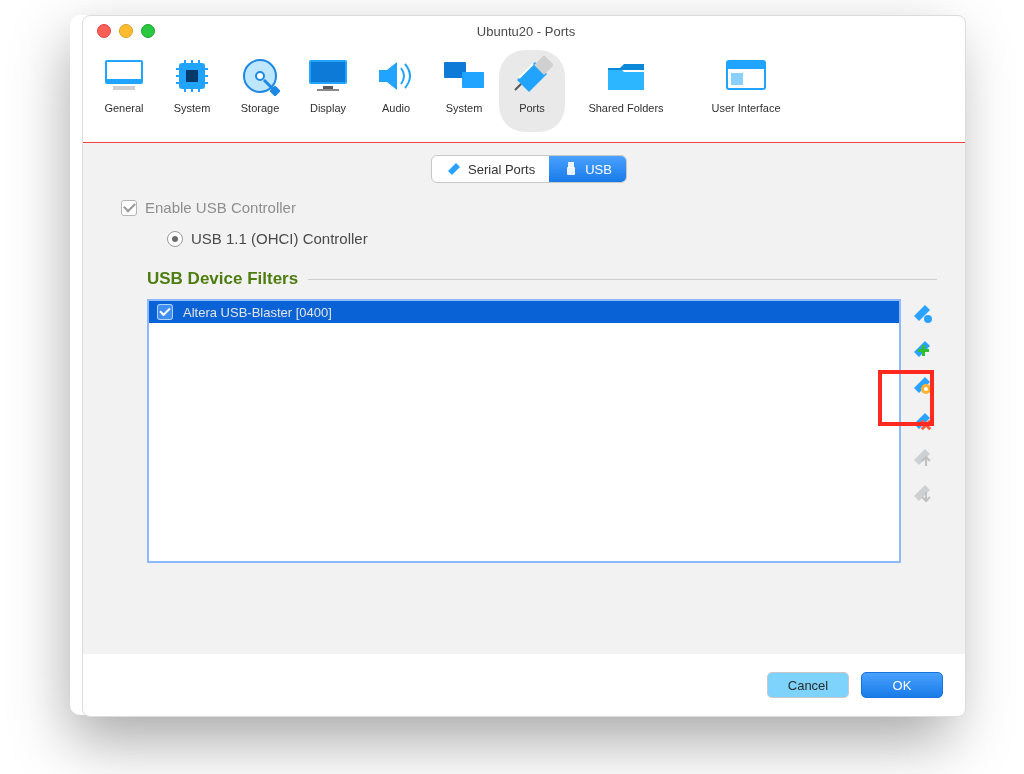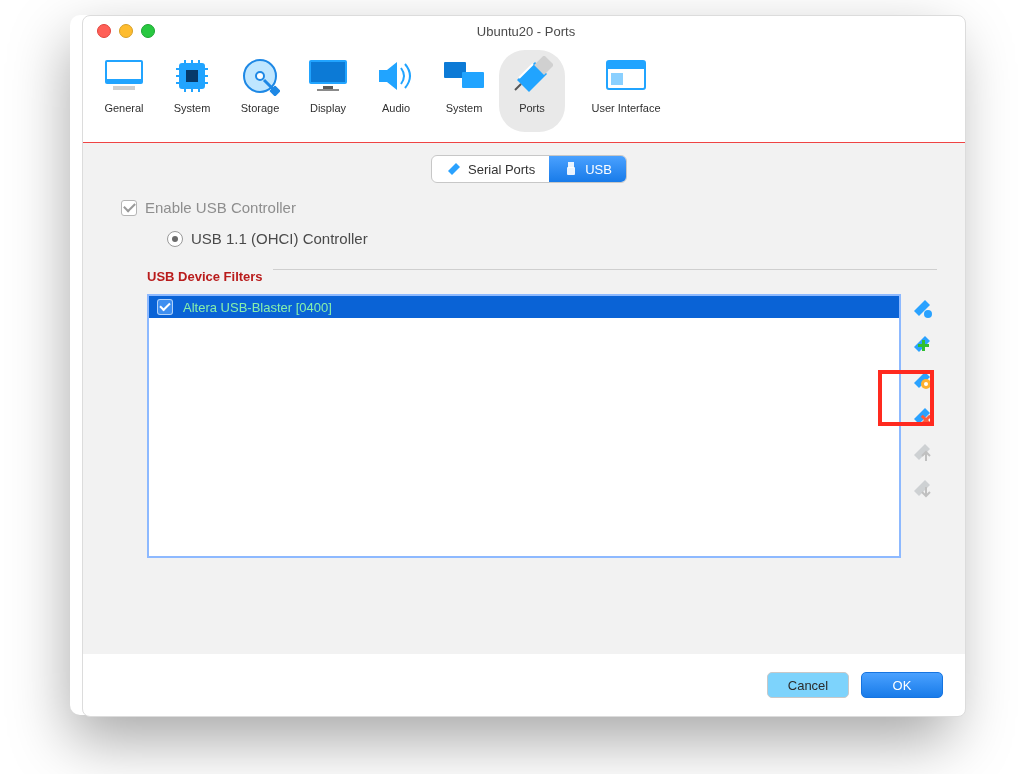--- a/index.html
+++ b/index.html
@@ -42,26 +42,26 @@
 
   .section{padding:2px 20px 0 20px;}
   .chk-row{display:flex;align-items:center;gap:8px;color:#8e8e8e;}
   .chk{width:14px;height:14px;border:1px solid #b5b5b5;border-radius:3px;background:#fff;display:flex;align-items:center;justify-content:center;}
   .chk::after{content:"";width:9px;height:5px;border-left:2px solid #9a9a9a;border-bottom:2px solid #9a9a9a;transform:rotate(-45deg) translate(1px,-1px);}
   .radio-row{margin:14px 0 14px 46px;display:flex;align-items:center;gap:8px;color:#5a5a5a;}
   .radio{width:14px;height:14px;border:1px solid #9a9a9a;border-radius:50%;background:#fff;display:flex;align-items:center;justify-content:center;}
   .radio::after{content:"";width:6px;height:6px;border-radius:50%;background:#6a6a6a;}
 
   .group{margin:8px 20px 0 46px;}
-  .legend{display:flex;align-items:flex-start;gap:10px;color:#b91c1c;font-size:13px;font-weight:600;}
+  .legend{display:flex;align-items:center;gap:10px;color:#4d7c0f;font-size:17px;font-weight:600;}
   .legend .rule{flex:1;height:1px;background:#cfcfcf;}
 
   .filter-area{display:flex;gap:6px;margin-top:10px;}
   .listbox{flex:1;height:260px;border:2px solid #8db9ff;background:#fff;}
-  .row{height:22px;display:flex;align-items:center;gap:10px;padding:0 8px;color:#86efac;background:var(--highlight);}
+  .row{height:22px;display:flex;align-items:center;gap:10px;padding:0 8px;color:#e5e5e5;background:var(--highlight);}
   .row .ck{width:14px;height:14px;border-radius:3px;background:#3f8ff0;display:flex;align-items:center;justify-content:center;border:1px solid rgba(255,255,255,.6);}
   .row .ck::after{content:"";width:8px;height:4px;border-left:2px solid #fff;border-bottom:2px solid #fff;transform:rotate(-45deg) translate(1px,-1px);}
   .sidebtns{width:30px;display:flex;flex-direction:column;gap:12px;align-items:center;padding-top:2px;}
   .ib{width:24px;height:24px;display:flex;align-items:center;justify-content:center;border-radius:4px;}
   .ib.disabled svg{opacity:.4;}
 
   .buttons{display:flex;justify-content:flex-end;gap:12px;padding:18px 22px;}
   .btn{min-width:80px;height:24px;border:1px solid #c8c8c8;border-radius:5px;background:#7dd3fc;display:flex;align-items:center;justify-content:center;font-size:13px;color:#2b2b2b;}
   .btn.primary{background:linear-gradient(#4aa1ff,#187be9);color:#fff;border-color:#1674e0;}
 
@@ -172,20 +172,29 @@
         <svg width="42" height="40" viewBox="0 0 42 40">
               <path d="M6 24 L24 6 L36 18 L18 36 Z" fill="#21a4ff"></path>
               <path d="M8 22 L22 8" stroke="#ffffff" stroke-width="2"></path>
               <rect x="26" y="2" width="14" height="14" fill="#d0d0d0" transform="rotate(45 33 9)"></rect>
               <line x1="4" y1="34" x2="10" y2="28" stroke="#555" stroke-width="2"></line>
             </svg>
       </div>
       <div class="tlabel">Ports</div>
     </div>
 
+    <div class="tbtn wide">
+      <div class="ticon">
+        <svg width="44" height="36" viewBox="0 0 44 36">
+              <path d="M4 10 h12 l4 4 h20 v18 h-36 z" fill="#2bb6ff"></path>
+              <path d="M4 10 h12 l4 -4 h20 v6 h-36 z" fill="#0c88d8"></path>
+            </svg>
+      </div>
+      <div class="tlabel">Shared Folders</div>
+    </div>
 
     <div class="tbtn wide">
       <div class="ticon">
         <svg width="42" height="36" viewBox="0 0 42 36">
               <rect x="2" y="3" width="38" height="28" rx="2" fill="#fff" stroke="#21a4ff" stroke-width="2"></rect>
               <rect x="2" y="3" width="38" height="8" fill="#21a4ff"></rect>
               <rect x="6" y="15" width="12" height="12" fill="#8ad0ff"></rect>
             </svg>
       </div>
       <div class="tlabel">User Interface</div>

